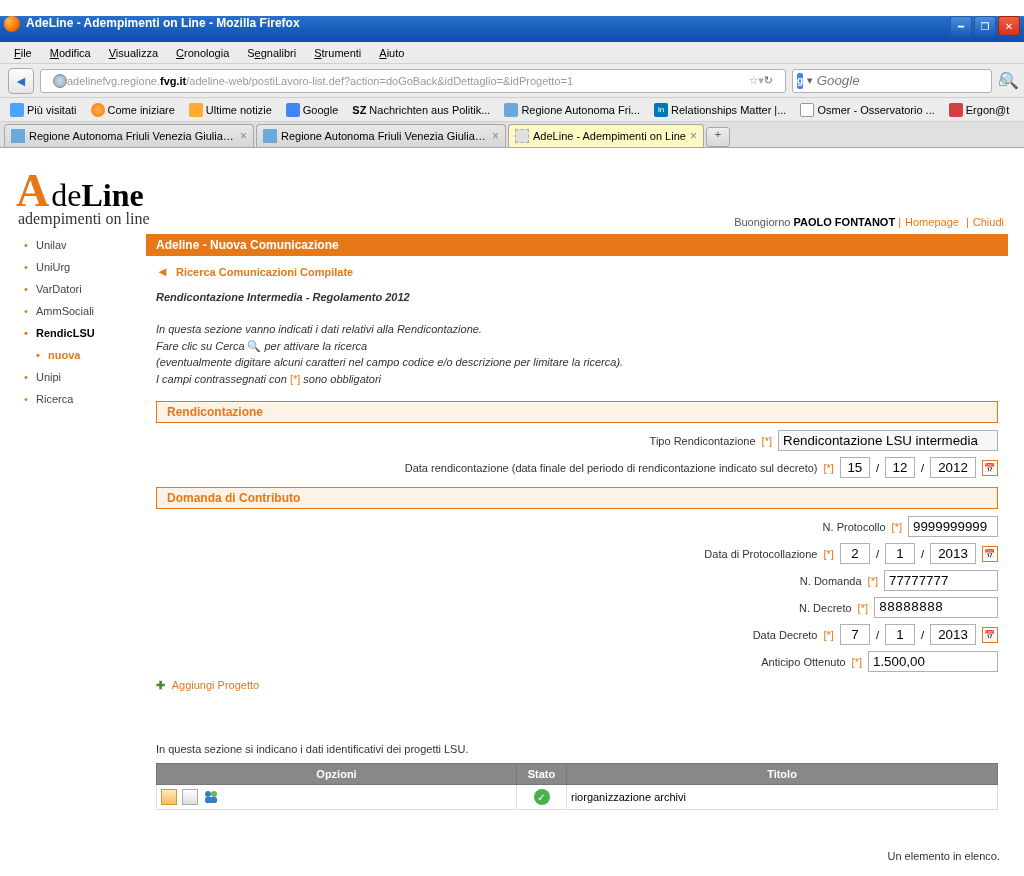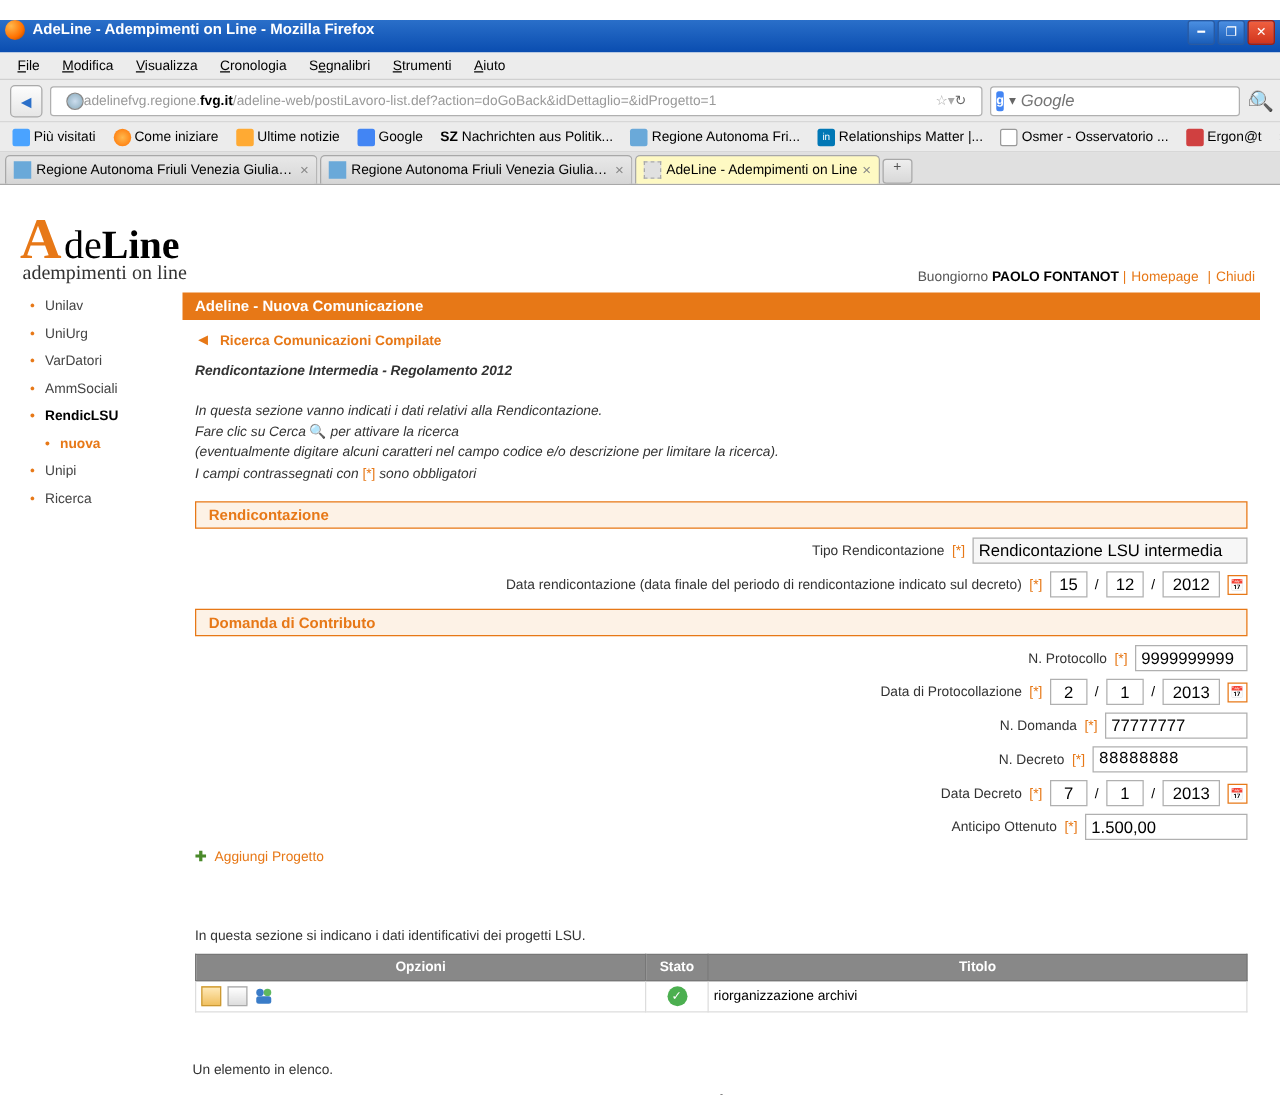--- a/index.html
+++ b/index.html
@@ -103,21 +103,21 @@
 .add-link a{color:#e77817;text-decoration:none;}
 .add-link .plus{color:#4a8a2a;font-weight:bold;margin-right:4px;}
 .list-desc{padding:4px 10px;color:#333;margin-top:43px;}
 
 .proj-table{width:calc(100% - 20px);margin:4px 10px;border-collapse:collapse;}
 .proj-table th{background:#888;color:#fff;padding:4px;font-weight:bold;border:1px solid #777;font-size:11px;}
 .proj-table td{border:1px solid #ddd;padding:4px;vertical-align:middle;}
 .opts-cell{text-align:left;}
 .opt-ic{width:16px;height:16px;display:inline-block;margin-right:2px;vertical-align:middle;}
 .stato-ic{width:16px;height:16px;background:#4caf50;border-radius:50%;display:inline-flex;align-items:center;justify-content:center;color:#fff;font-size:10px;margin:0 auto;}
-.row-summary{text-align:left;padding:8px;color:#333;margin-top:32px;}
+.row-summary{text-align:right;padding:8px;color:#333;margin-top:32px;}
 .pager{text-align:center;font-weight:bold;padding:4px;}
 
 .action-bar{text-align:center;padding:10px;border-top:1px solid #eee;margin-top:6px;}
 .action-bar a{color:#e77817;text-decoration:none;margin:0 24px;}
 .action-bar .save-ic,.action-bar .clean-ic,.action-bar .cont-ic{margin-right:4px;}
 </style>
 </head>
 <body>
 
 <div class="titlebar">

